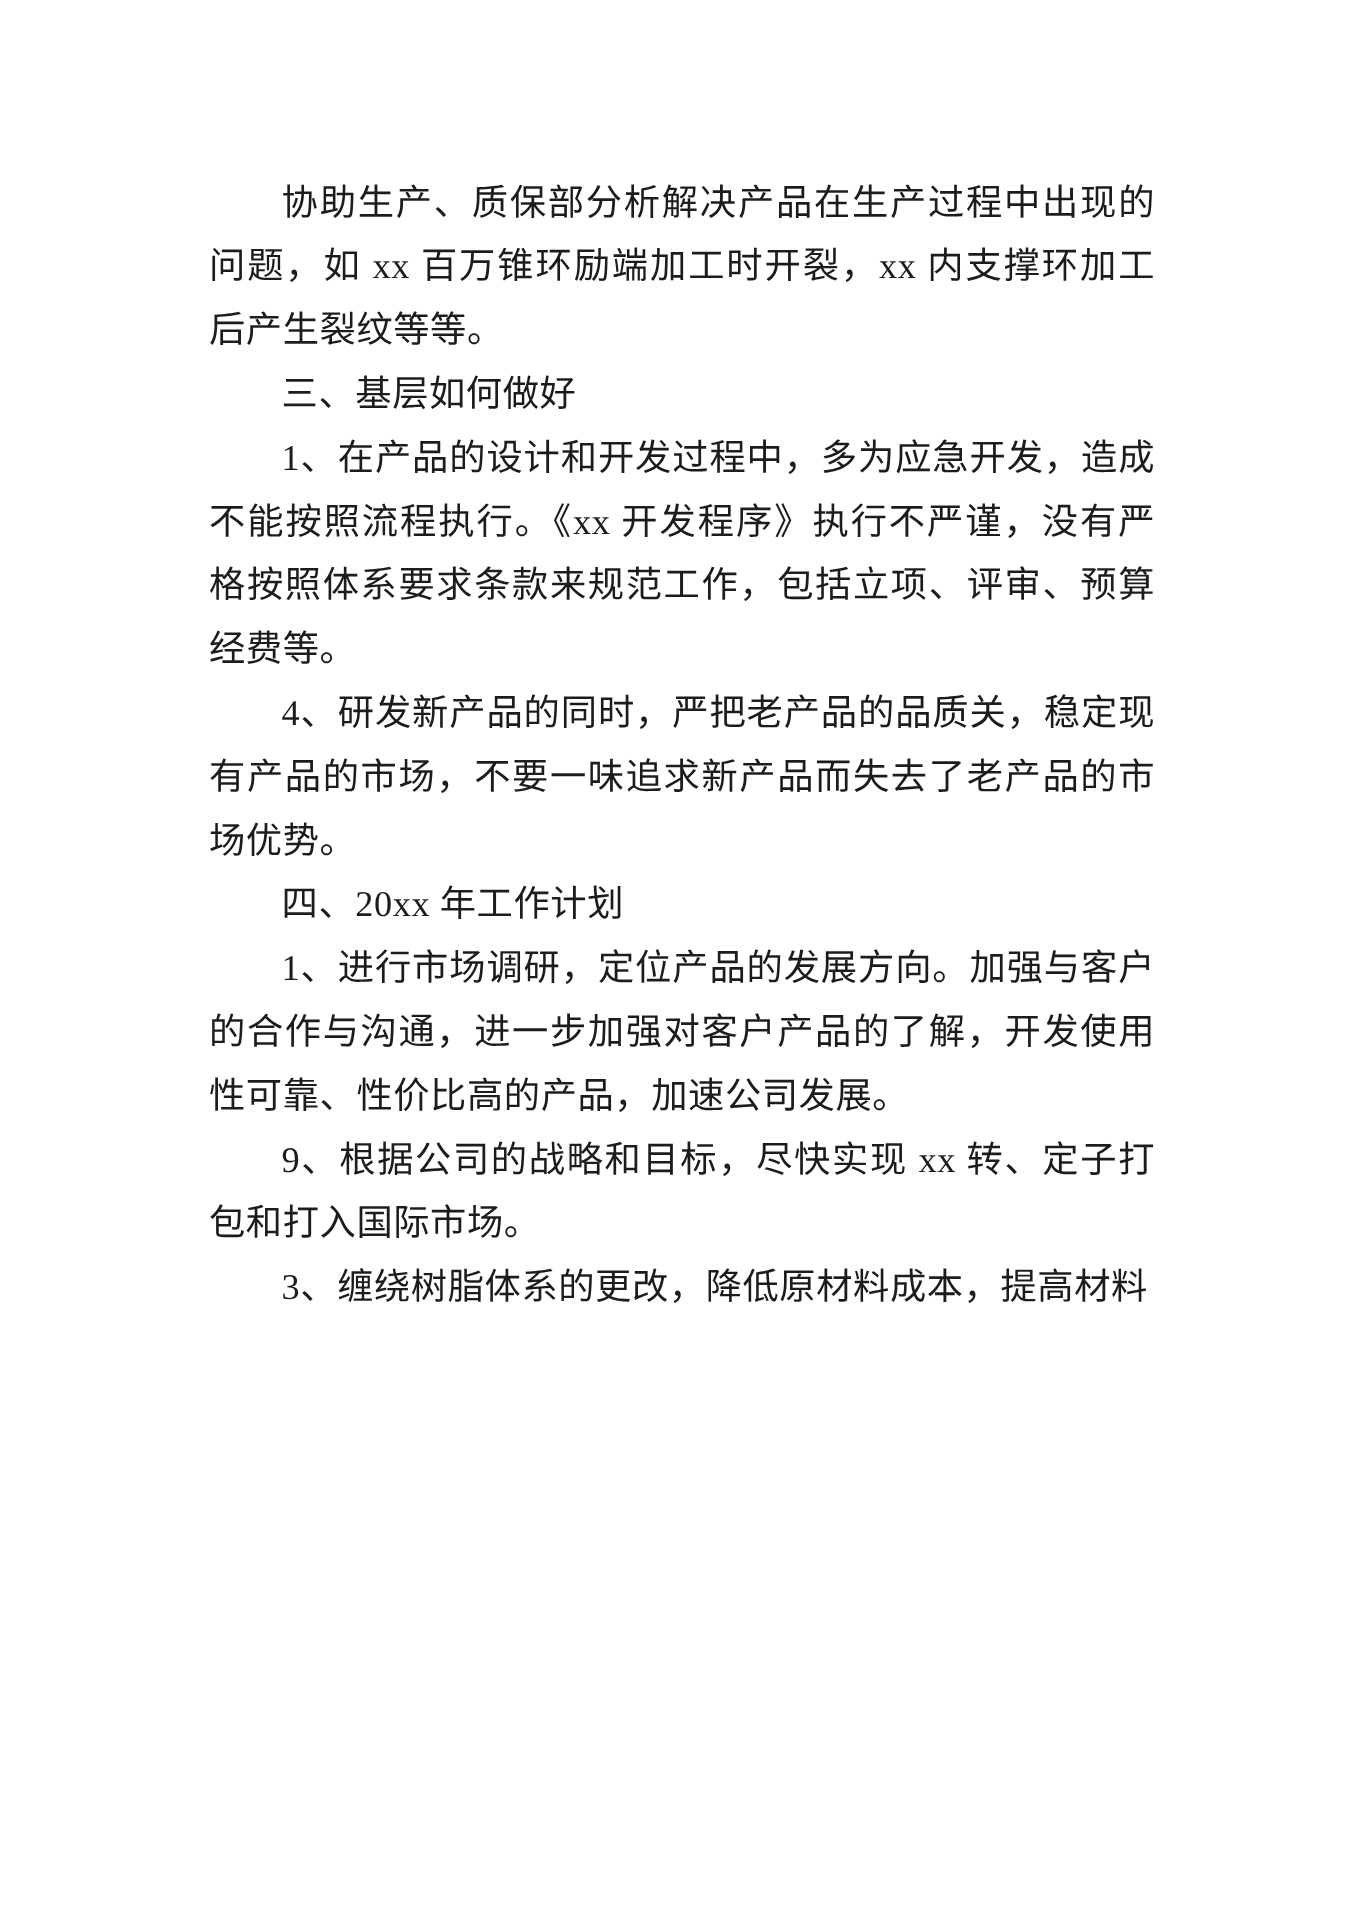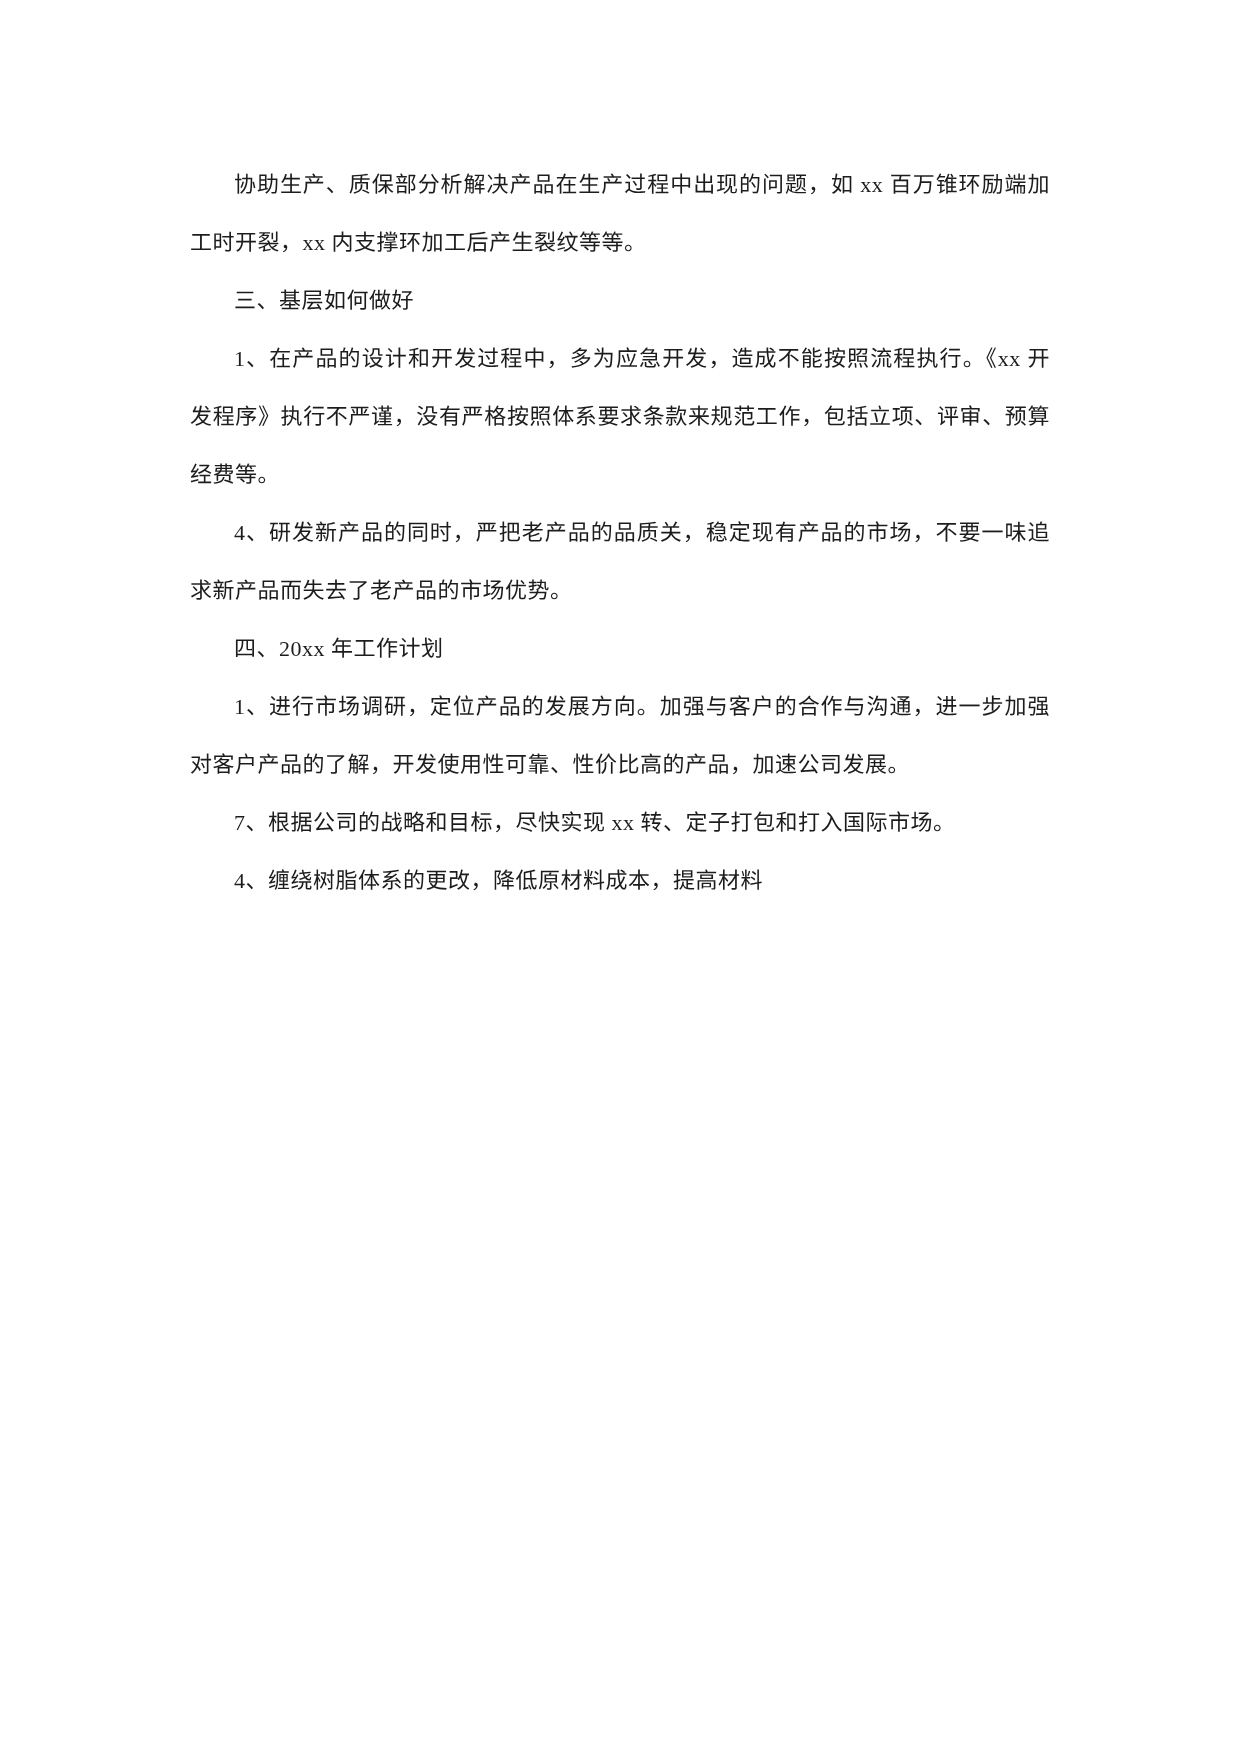--- a/index.html
+++ b/index.html
@@ -14,21 +14,21 @@
     height: 1754px;
     margin: 0 auto;
     background: #ffffff;
     overflow: hidden;
     box-sizing: border-box;
     padding: 156px 191px 0 190px;
   }
   .content {
     width: 860px;
     font-family: "Liberation Serif", "DejaVu Serif", serif;
-    font-size: 22px;
+    font-size: 33px;
     line-height: 58px;
     color: #1c1c1c;
     font-weight: 400;
   }
   .content p {
     margin: 0;
     padding: 0;
     text-indent: 2em;
     text-align: justify;
     text-justify: inter-ideograph;
@@ -40,16 +40,16 @@
 <body>
 
 <div class="page">
   <div class="content">
     <p>协助生产、质保部分析解决产品在生产过程中出现的问题，如 xx 百万锥环励端加工时开裂，xx 内支撑环加工后产生裂纹等等。</p>
     <p>三、基层如何做好</p>
     <p>1、在产品的设计和开发过程中，多为应急开发，造成不能按照流程执行。《xx 开发程序》执行不严谨，没有严格按照体系要求条款来规范工作，包括立项、评审、预算经费等。</p>
     <p>4、研发新产品的同时，严把老产品的品质关，稳定现有产品的市场，不要一味追求新产品而失去了老产品的市场优势。</p>
     <p>四、20xx 年工作计划</p>
     <p>1、进行市场调研，定位产品的发展方向。加强与客户的合作与沟通，进一步加强对客户产品的了解，开发使用性可靠、性价比高的产品，加速公司发展。</p>
-    <p>7、根据公司的战略和目标，尽快实现 xx 转、定子打包和打入国际市场。</p>
-    <p>4、缠绕树脂体系的更改，降低原材料成本，提高材料</p>
+    <p>9、根据公司的战略和目标，尽快实现 xx 转、定子打包和打入国际市场。</p>
+    <p>3、缠绕树脂体系的更改，降低原材料成本，提高材料</p>
   </div>
 </div>
 
 </body></html>

